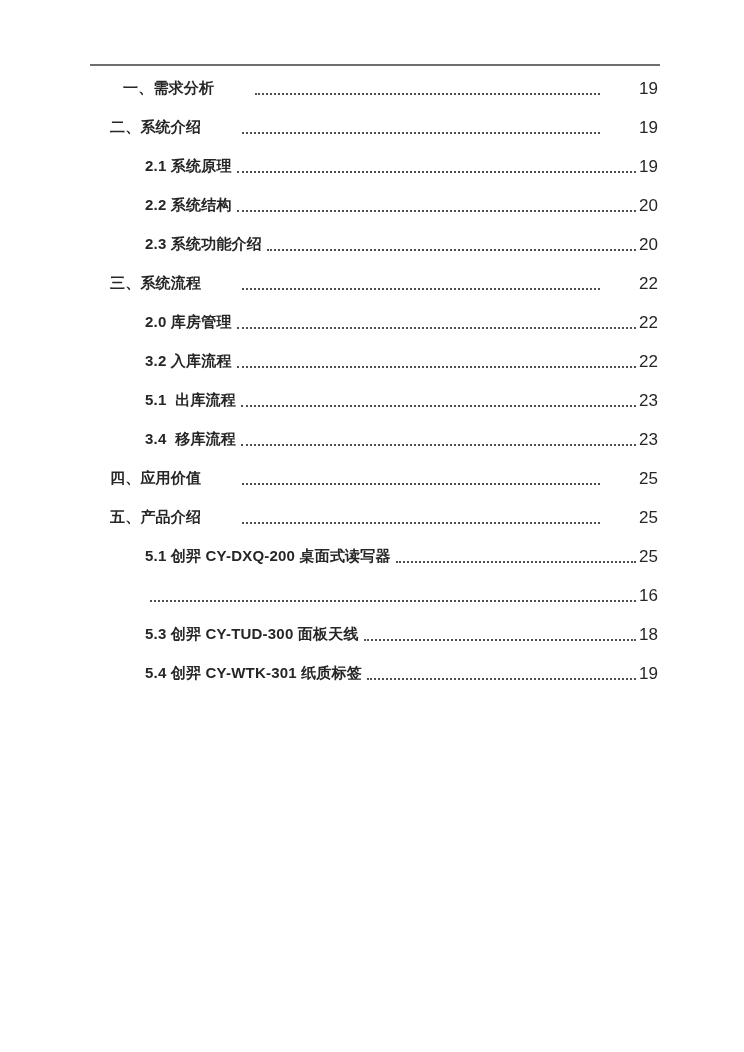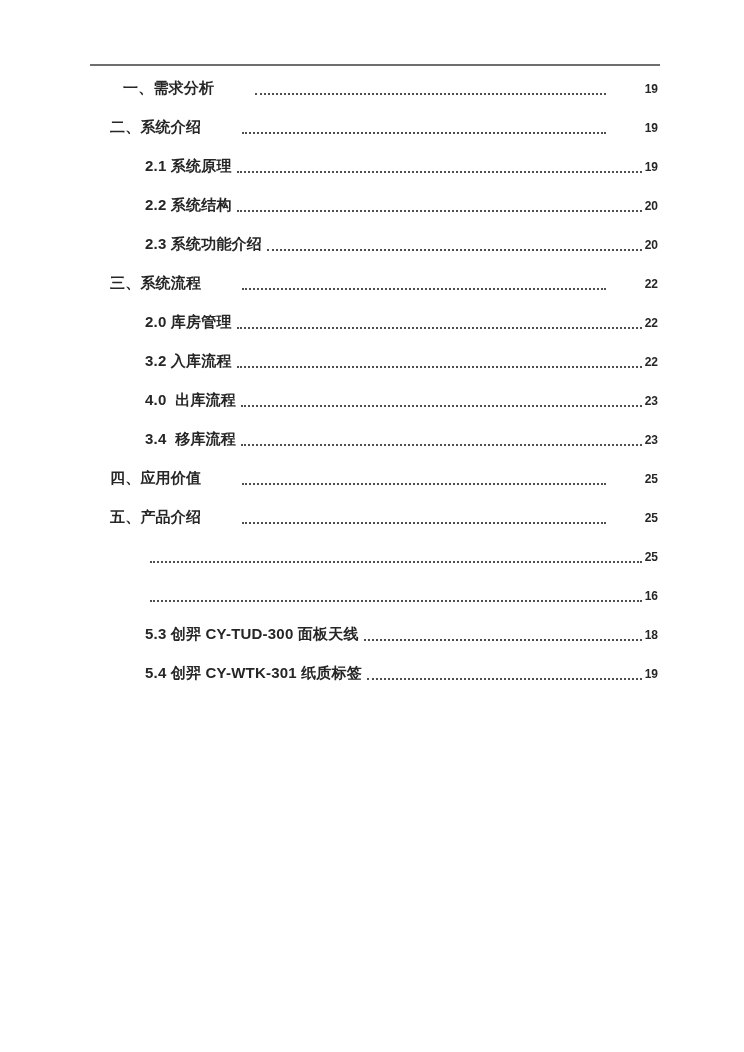--- a/index.html
+++ b/index.html
@@ -48,22 +48,22 @@
   }
   .toc-leader {
     flex: 1 1 auto;
     height: 0;
     border-bottom: 2px dotted var(--leader-color, #4f4f4f);
     margin: 10px 3px 0 5px;
     min-width: 12px;
   }
   .toc-page {
     flex: 0 0 auto;
-    font-size: 12px;
-    font-weight: 700;
+    font-size: 17px;
+    font-weight: 400;
     text-align: center;
   }
 </style>
 </head>
 <body>
 
 <div class="page" style="--page-bg: #ffffff; --text-color: #262626; --rule-color: #6e6e6e; --leader-color: #4f4f4f;">
   <div class="header-rule"></div>
   <div class="toc">
       <div class="toc-row level-1 extra-indent">
@@ -100,40 +100,41 @@
     <span class="toc-label">2.0 库房管理</span>
     <span class="toc-leader"></span>
     <span class="toc-page">22</span>
   </div>
       <div class="toc-row level-2">
     <span class="toc-label">3.2 入库流程</span>
     <span class="toc-leader"></span>
     <span class="toc-page">22</span>
   </div>
       <div class="toc-row level-2">
-    <span class="toc-label">4.0  出库流程</span>
+    <span class="toc-label">5.1  出库流程</span>
     <span class="toc-leader"></span>
     <span class="toc-page">23</span>
   </div>
       <div class="toc-row level-2">
     <span class="toc-label">3.4  移库流程</span>
     <span class="toc-leader"></span>
     <span class="toc-page">23</span>
   </div>
       <div class="toc-row level-1">
     <span class="toc-label">四、应用价值</span>
     <span class="toc-leader"></span>
     <span class="toc-page">25</span>
   </div>
       <div class="toc-row level-1">
     <span class="toc-label">五、产品介绍</span>
     <span class="toc-leader"></span>
     <span class="toc-page">25</span>
   </div>
       <div class="toc-row level-2">
+    <span class="toc-label">5.1 创羿 CY-DXQ-200 桌面式读写器</span>
     <span class="toc-leader"></span>
     <span class="toc-page">25</span>
   </div>
       <div class="toc-row level-2">
     <span class="toc-leader"></span>
     <span class="toc-page">16</span>
   </div>
       <div class="toc-row level-2">
     <span class="toc-label">5.3 创羿 CY-TUD-300 面板天线</span>
     <span class="toc-leader"></span>

